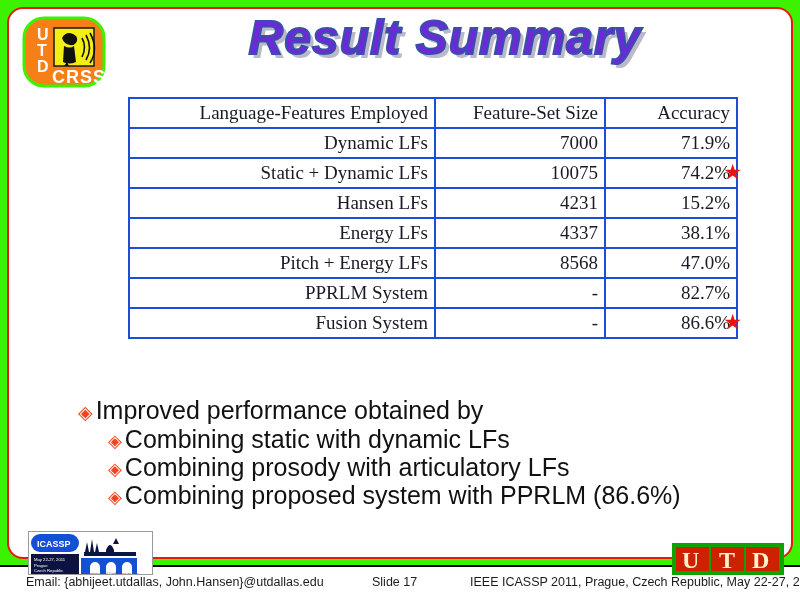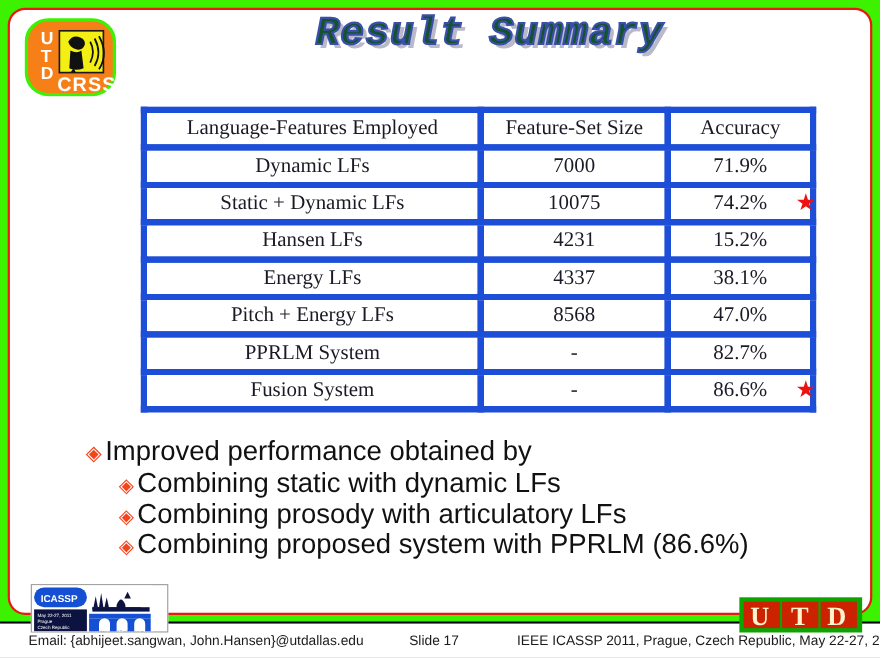--- a/index.html
+++ b/index.html
@@ -57,49 +57,49 @@
   #title {
     position: absolute;
     left: 0; top: 10px;
     width: 800px;
     text-align: center;
     pointer-events: none;
   }
   #title-text {
     display: inline-block;
     margin-left: 90px;
-    font-family: Liberation Mono, monospace;
+    font-family: Liberation Sans, sans-serif;
     font-weight: bold;
     font-style: italic;
-    font-size: 36px;
+    font-size: 48px;
     letter-spacing: 1px;
-    color: #14532d;
+    color: #6d28d9;
     -webkit-text-stroke: 2px #3a4fa8;
     text-shadow: 4px 4px 0 #b9b9c9;
   }
 
   
   #results-table-wrap {
     position: absolute;
     left: 128px; top: 97px;
     width: 608px;
   }
   table#results-table {
     border-collapse: collapse;
     width: 608px;
     font-family: "Liberation Serif", "DejaVu Serif", serif;
     font-size: 19px;
     color: #1a1a26;
     table-layout: fixed;
   }
   table#results-table th,
   table#results-table td {
-    border: 6px solid #1d4ed8;
+    border: 2px solid #1d4ed8;
     padding: 3px 6px;
-    text-align: center;
+    text-align: right;
     height: 26px;
     box-sizing: border-box;
     background: #ffffff;
     position: relative;
   }
   table#results-table th { font-weight: normal; }
   
   table#results-table { border: 1px solid #6d6d6d; }
 
   col.c-feature { width: 306px; }
@@ -316,18 +316,18 @@
       <rect x="4" y="6" width="33" height="24" fill="#cc2200"></rect>
       <rect x="39" y="6" width="33" height="24" fill="#cc2200"></rect>
       <rect x="74" y="6" width="33" height="24" fill="#cc2200"></rect>
       <text x="10" y="27" font-family="Liberation Serif, serif" font-size="24" font-weight="bold" fill="#fff2cc">U</text>
       <text x="47" y="27" font-family="Liberation Serif, serif" font-size="24" font-weight="bold" fill="#fff2cc">T</text>
       <text x="80" y="27" font-family="Liberation Serif, serif" font-size="24" font-weight="bold" fill="#fff2cc">D</text>
     </svg>
   </div>
 
   <div id="footer">
-    <span id="footer-email">Email: {abhijeet.sangwan, John.Hansen}@utdallas.edu</span>
+    <span id="footer-email">Email: {abhijeet.utdallas, John.Hansen}@utdallas.edu</span>
     <span id="footer-slide">Slide  17</span>
     <span id="footer-conf">IEEE ICASSP 2011, Prague, Czech Republic, May 22-27, 2011</span>
   </div>
 
 </div>
 
 </body></html>

